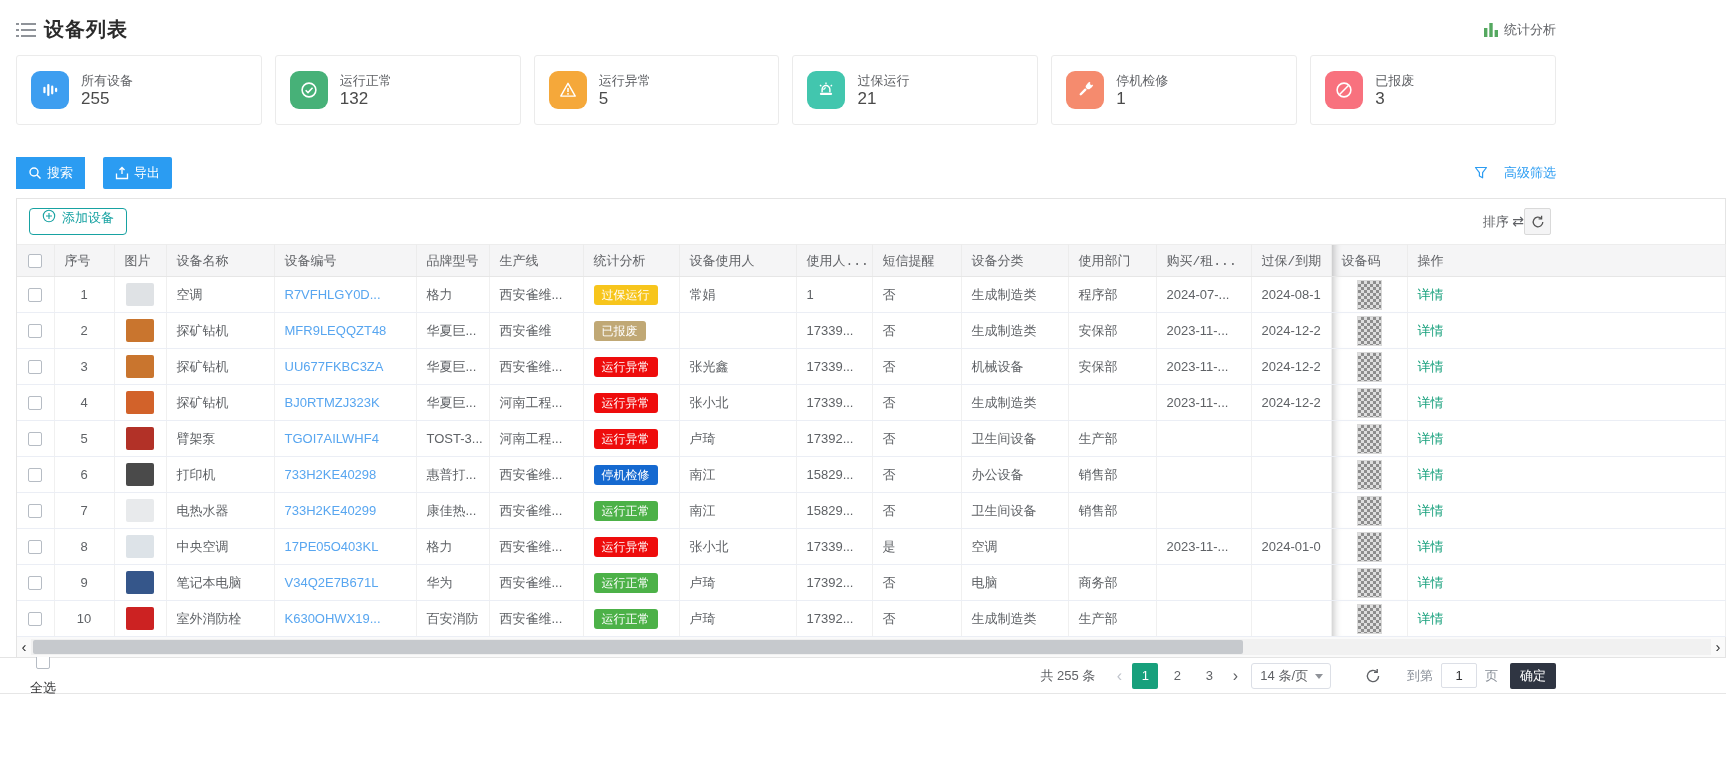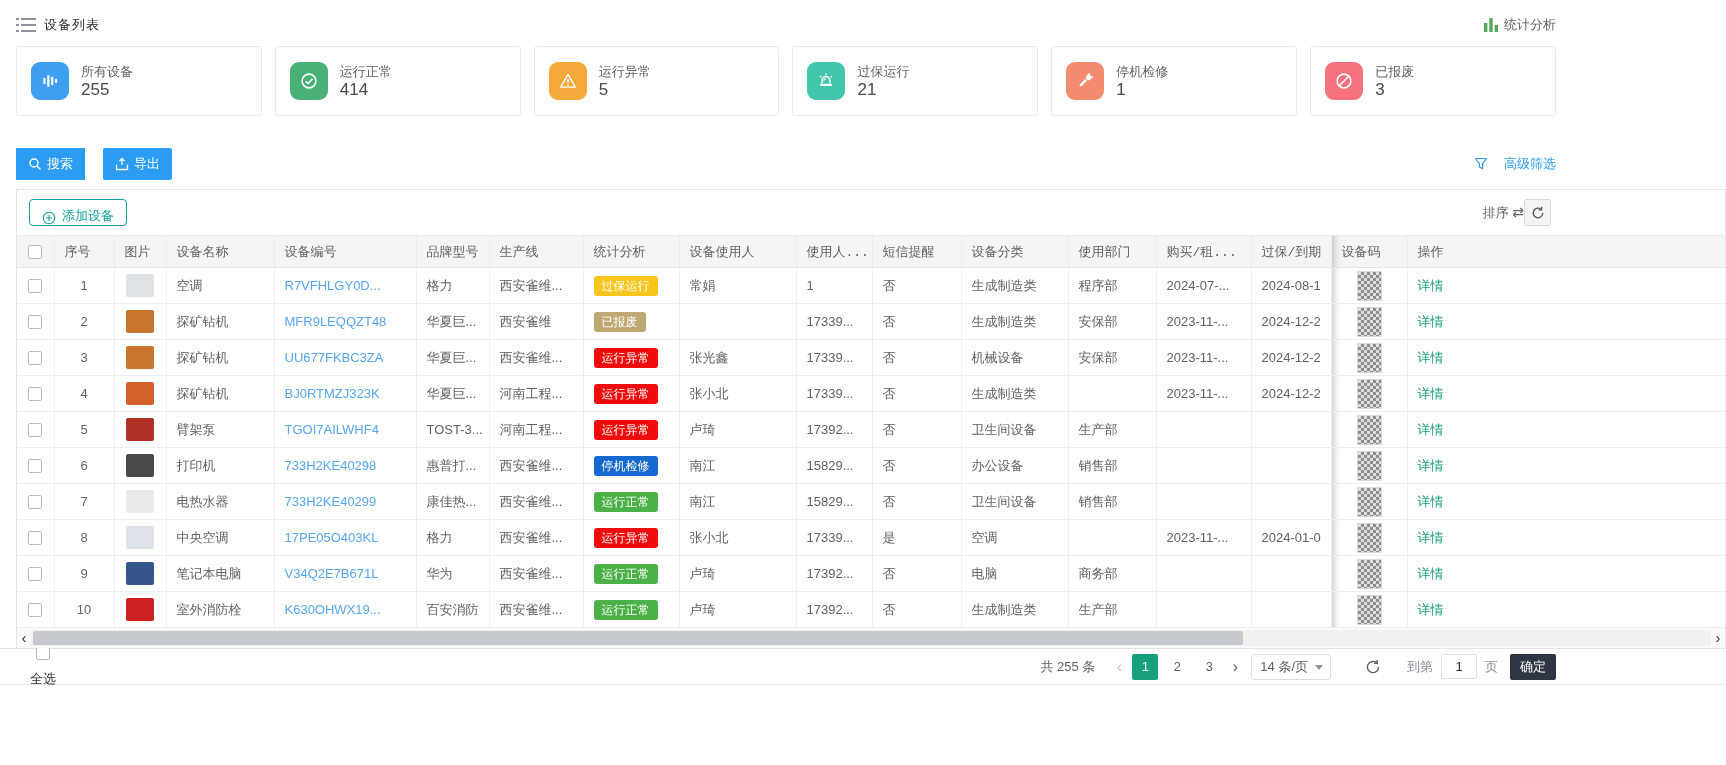--- a/index.html
+++ b/index.html
@@ -2,42 +2,42 @@
 <html><head>
 <meta charset="utf-8">
 <style>
   * { margin:0; padding:0; box-sizing:border-box; }
   html,body { width:1726px; height:765px; background:#fff; overflow:hidden; }
   body { font-family:"Liberation Sans","DejaVu Sans",sans-serif; font-size:13px; color:#333; }
 
   
   .top-bar { display:flex; align-items:center; padding:16px 170px 6px 16px; }
   .title-wrap { display:flex; align-items:center; gap:8px; }
-  .page-title { font-size:13px; font-weight:400; color:#2b2b2b; letter-spacing:1px; }
+  .page-title { font-size:20px; font-weight:700; color:#2b2b2b; letter-spacing:1px; }
   .stats-link { margin-left:auto; display:flex; align-items:center; gap:5px; color:#606266; cursor:pointer; }
 
   
   .cards { display:flex; gap:13px; margin:6px 170px 0 16px; }
   .card { flex:1; height:70px; border:1px solid #ebebeb; border-radius:3px; display:flex; align-items:center; padding-left:14px; gap:12px; background:#fff; }
   .card-icon { width:38px; height:38px; border-radius:9px; display:flex; align-items:center; justify-content:center; flex:none; }
   .card-label { font-size:13px; color:#606266; line-height:16px; }
   .card-value { font-size:17px; color:#4a4a4a; line-height:19px; }
 
   
   .search-row { display:flex; align-items:center; margin:32px 170px 0 16px; height:32px; }
   .search-input { width:177px; height:32px; border:1px solid #94a0ad; border-right:none; padding:0 8px; font-size:13px; color:#333; outline:none; }
   .search-input::placeholder { color:#9aa2ab; }
   .btn-blue { height:32px; background:#2b9cf2; color:#fff; border:none; display:flex; align-items:center; gap:5px; padding:0 12px; font-size:13px; cursor:pointer; }
   .export-btn { margin-left:18px; border-radius:2px; }
   .adv-filter { margin-left:auto; display:flex; align-items:center; gap:16px; color:#2b9cf2; cursor:pointer; }
 
   
   .panel { margin:9px 0 0 16px; border:1px solid #e4e4e4; border-bottom:none; width:1710px; }
   .panel-toolbar { display:flex; align-items:center; padding:9px 12px; }
-  .add-btn { display:flex; align-items:flex-end; gap:6px; border:1px solid #17a2a2; color:#17a2a2; background:#fff; border-radius:4px; height:27px; padding:0 12px; font-size:13px; cursor:pointer; }
+  .add-btn { display:flex; align-items:flex-start; gap:6px; border:1px solid #17a2a2; color:#17a2a2; background:#fff; border-radius:4px; height:27px; padding:0 12px; font-size:13px; cursor:pointer; }
   .sort-wrap { margin-left:auto; display:flex; align-items:center; gap:0; padding-right:162px; }
   .sort-label { color:#606266; cursor:pointer; }
   .sort-glyph { color:#606266; font-size:14px; }
   .refresh-btn { width:27px; height:27px; border:1px solid #d9d9d9; background:#f4f4f5; border-radius:2px; display:flex; align-items:center; justify-content:center; cursor:pointer; }
 
   
   table { border-collapse:collapse; table-layout:fixed; width:1708px; }
   th { background:#f5f5f6; font-weight:400; color:#606266; text-align:left; height:32px; padding:0 10px; border-bottom:1px solid #e6e6e6; border-top:1px solid #ededed; border-right:1px solid #ececec; overflow:hidden; white-space:nowrap;font-family:Liberation Mono, monospace; }
   td { height:36px; padding:0 10px; border-bottom:1px solid #ebeef5; border-right:1px solid #f0f0f0; color:#5f6266; overflow:hidden; white-space:nowrap; }
   .c-center { text-align:center; }
@@ -124,21 +124,21 @@
   </div>
   <div class="card">
     <span class="card-icon" style="background: rgb(71, 177, 120);">
       <svg width="20" height="20" viewBox="0 0 18 18">
           <circle cx="9" cy="9" r="6.2" fill="none" stroke="#fff" stroke-width="1.4"></circle>
           <path d="M6 9.2 l2.1 2.1 L12.2 7" fill="none" stroke="#fff" stroke-width="1.4"></path>
         </svg>
     </span>
     <div>
       <div class="card-label">运行正常</div>
-      <div class="card-value">414</div>
+      <div class="card-value">132</div>
     </div>
   </div>
   <div class="card">
     <span class="card-icon" style="background: rgb(245, 168, 58);">
       <svg width="20" height="20" viewBox="0 0 18 18">
           <path d="M9 3 L15.5 14.5 H2.5 Z" fill="none" stroke="#fff" stroke-width="1.3" stroke-linejoin="round"></path>
           <rect x="8.3" y="7.2" width="1.4" height="3.6" fill="#fff"></rect>
           <rect x="8.3" y="11.8" width="1.4" height="1.4" fill="#fff"></rect>
         </svg>
     </span>

